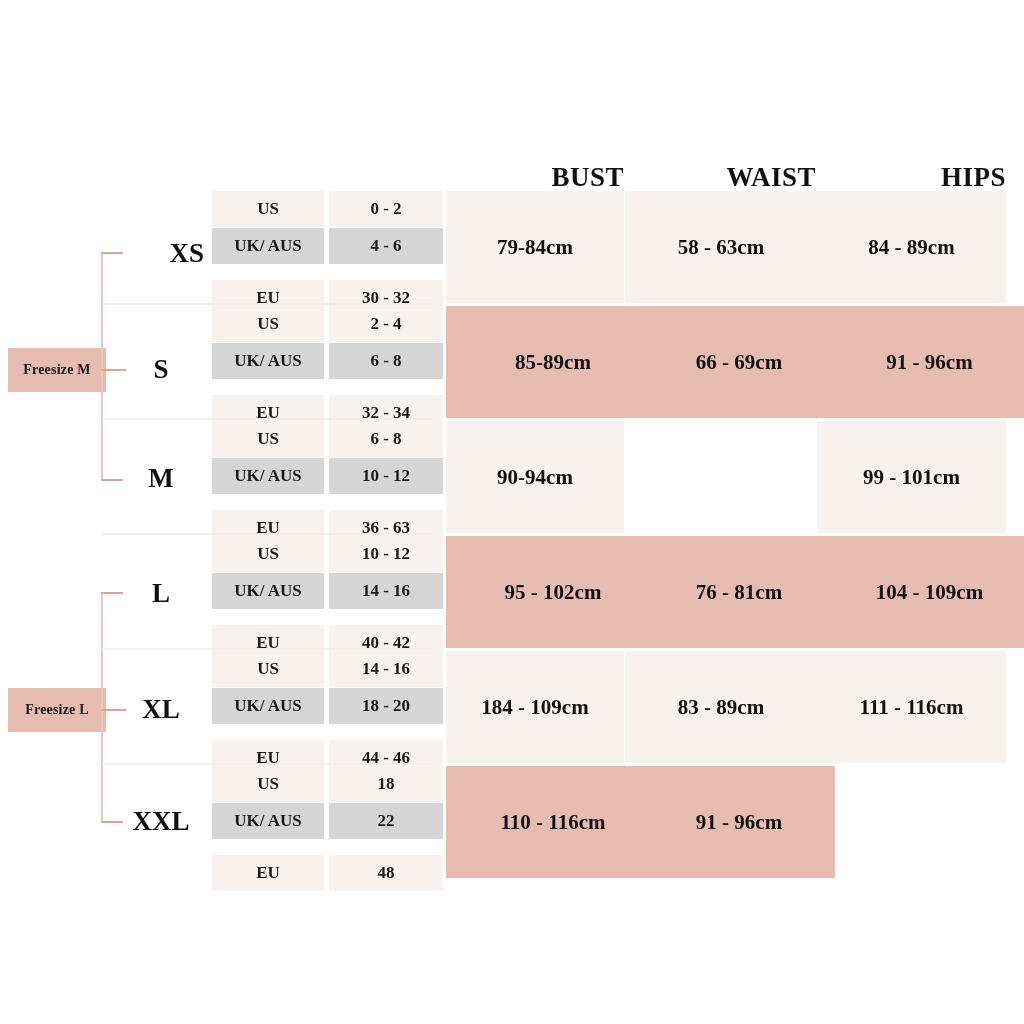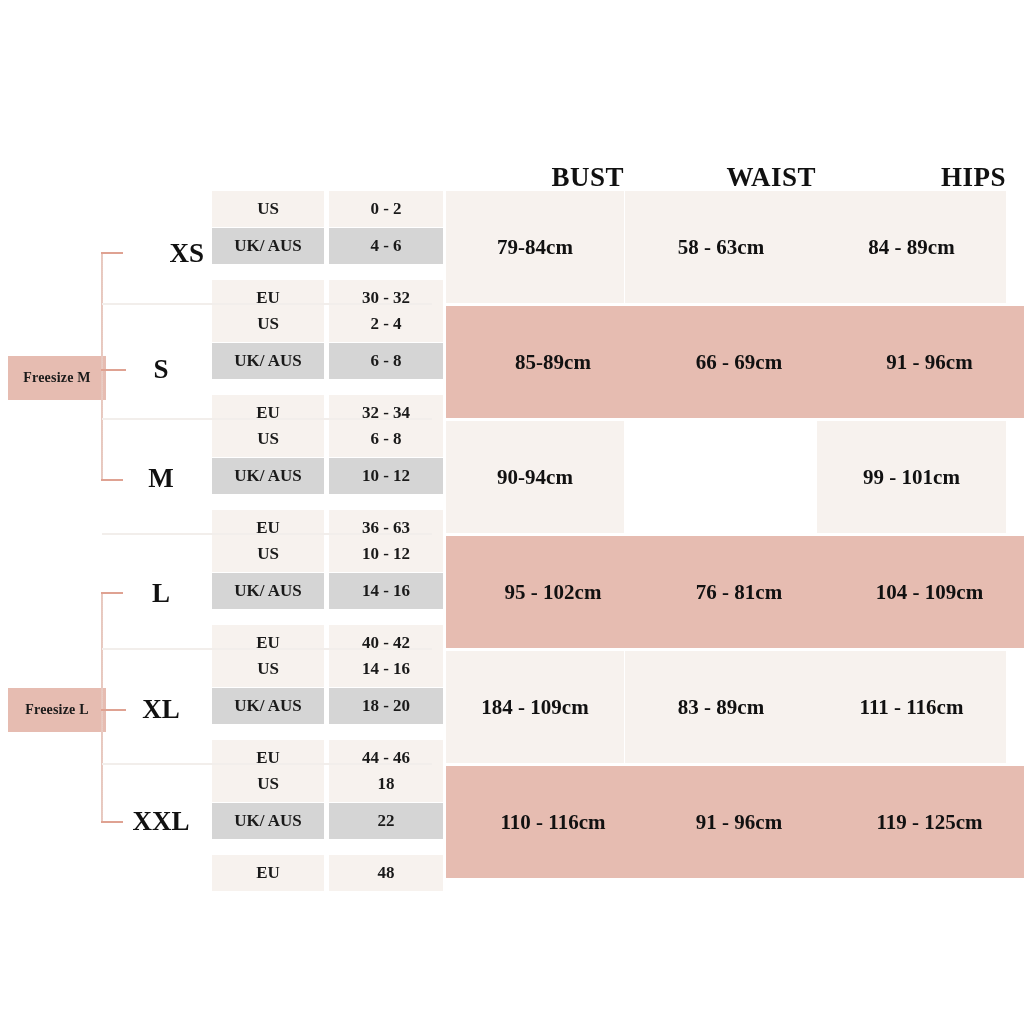--- a/index.html
+++ b/index.html
@@ -145,21 +145,21 @@
     width: 98px;
     height: 44px;
     line-height: 44px;
     background: #e6bcb1;
     text-align: center;
     font-size: 14px;
     font-weight: bold;
     color: #1a1a1a;
     letter-spacing: 0.2px;
   }
-  #badge-m { top: 356px; text-align: center; }
+  #badge-m { top: 348px; text-align: center; }
   #badge-l { top: 688px; }
 
   .badge-dash {
     position: absolute;
     left: 108px;
     width: 18px;
     height: 2px;
     background: #dfa292;
   }
 </style>
@@ -299,16 +299,15 @@
     <div class="subrow r1">
       <div class="sys-label tone-gray">UK/ AUS</div>
       <div class="sys-value tone-gray">22</div>
     </div>
     <div class="subrow r2">
       <div class="sys-label tone-cream">EU</div>
       <div class="sys-value tone-cream">48</div>
     </div>
     <div class="meas m-bust  fill-pink">110 - 116cm</div>
     <div class="meas m-waist fill-pink">91 - 96cm</div>
-    <div class="meas m-hips  fill-pink">119 - 125cm</div>
   </div>
 
 </div>
 
 </body></html>

